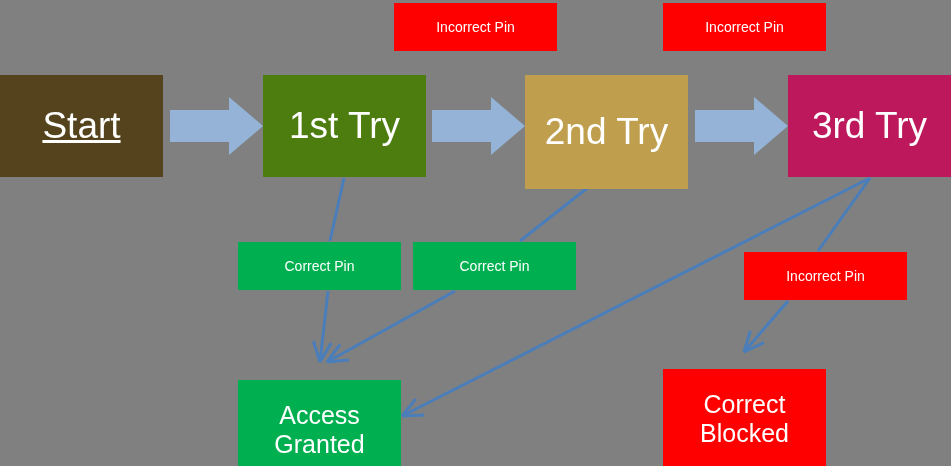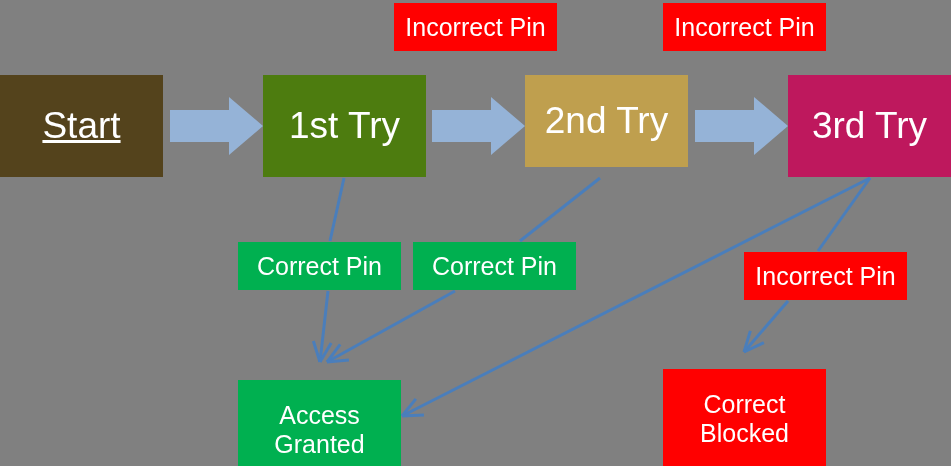--- a/index.html
+++ b/index.html
@@ -15,21 +15,21 @@
   .node{
     position:absolute;
     display:flex;align-items:center;justify-content:center;
     text-align:center;
     color:#ffffff;
     line-height:1.15;
     box-sizing:border-box;
     white-space:pre-line;
   }
   .stage{font-size:37px;}
-  .label{font-size:25px;}
+  .label{font-size:14px;}
   .terminal{font-size:25px;margin-top:16px;}
 </style>
 </head>
 <body style="background: rgb(128, 128, 128);">
 
 <div id="canvas">
 
   <svg class="svg-layer" id="connector-layer" viewBox="0 0 951 466" width="951" height="466" xmlns="http://www.w3.org/2000/svg">
       <g>
         <line x1="344" y1="178" x2="330" y2="241" stroke="#4A7EBB" stroke-width="3"></line>
@@ -64,21 +64,21 @@
 
   <svg class="svg-layer" id="block-arrow-layer" viewBox="0 0 951 466" width="951" height="466" xmlns="http://www.w3.org/2000/svg">
       <polygon points="170,110 229,110 229,97 263,126 229,155 229,142 170,142" fill="#95B3D7"></polygon>
       <polygon points="432,110 491,110 491,97 525,126 491,155 491,142 432,142" fill="#95B3D7"></polygon>
       <polygon points="695,110 754,110 754,97 788,126 754,155 754,142 695,142" fill="#95B3D7"></polygon>
     </svg>
 
   <div id="node-layer">
       <div class="node stage" style="left: 0px; top: 75px; width: 163px; height: 102px; background: rgb(84, 67, 28); color: rgb(255, 255, 255); text-decoration: underline;">Start</div>
       <div class="node stage" style="left: 263px; top: 75px; width: 163px; height: 102px; background: #4d7c0f; color: rgb(255, 255, 255);">1st Try</div>
-      <div class="node stage" style="left: 525px; top: 75px; width: 163px; height: 92px; background: rgb(191, 159, 78); color: rgb(255, 255, 255);">2nd Try</div>
+      <div class="node stage" style="left: 525px; top: 75px; width: 163px; height: 114px; background: rgb(191, 159, 78); color: rgb(255, 255, 255);">2nd Try</div>
       <div class="node stage" style="left: 788px; top: 75px; width: 163px; height: 102px; background: #be185d; color: rgb(255, 255, 255);">3rd Try</div>
       <div class="node label" style="left: 394px; top: 3px; width: 163px; height: 48px; background: rgb(255, 0, 0); color: rgb(255, 255, 255);">Incorrect Pin</div>
       <div class="node label" style="left: 663px; top: 3px; width: 163px; height: 48px; background: rgb(255, 0, 0); color: rgb(255, 255, 255);">Incorrect Pin</div>
       <div class="node label" style="left: 744px; top: 252px; width: 163px; height: 48px; background: rgb(255, 0, 0); color: rgb(255, 255, 255);">Incorrect Pin</div>
       <div class="node label" style="left: 238px; top: 242px; width: 163px; height: 48px; background: rgb(0, 176, 80); color: rgb(255, 255, 255);">Correct Pin</div>
       <div class="node label" style="left: 413px; top: 242px; width: 163px; height: 48px; background: rgb(0, 176, 80); color: rgb(255, 255, 255);">Correct Pin</div>
       <div class="node terminal" style="left: 238px; top: 364px; width: 163px; height: 100px; background: rgb(0, 176, 80); color: rgb(255, 255, 255);">Access
 Granted</div>
       <div class="node terminal" style="left: 663px; top: 353px; width: 163px; height: 99px; background: rgb(255, 0, 0); color: rgb(255, 255, 255);">Correct
 Blocked</div>

